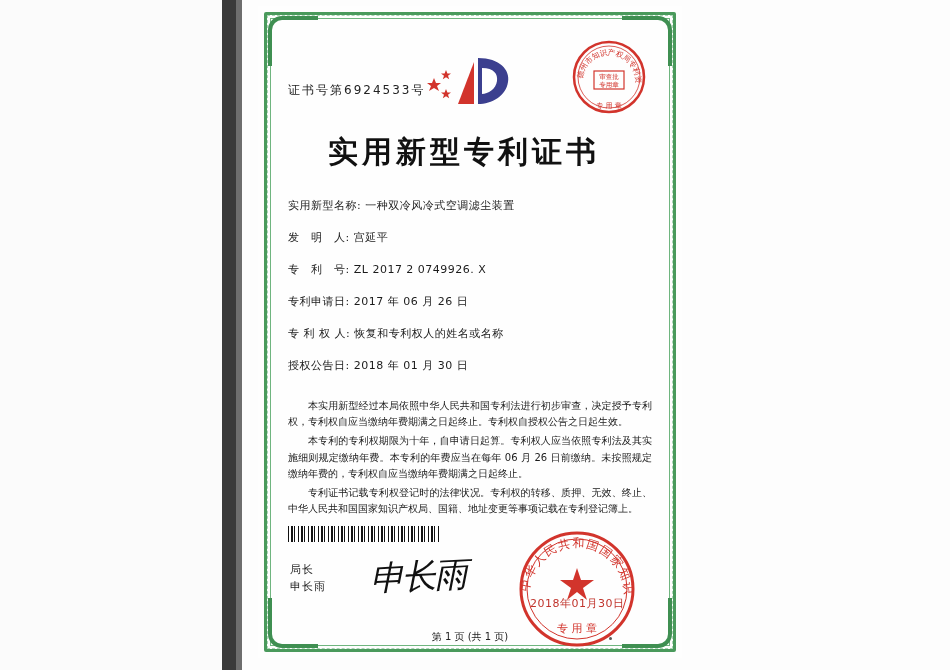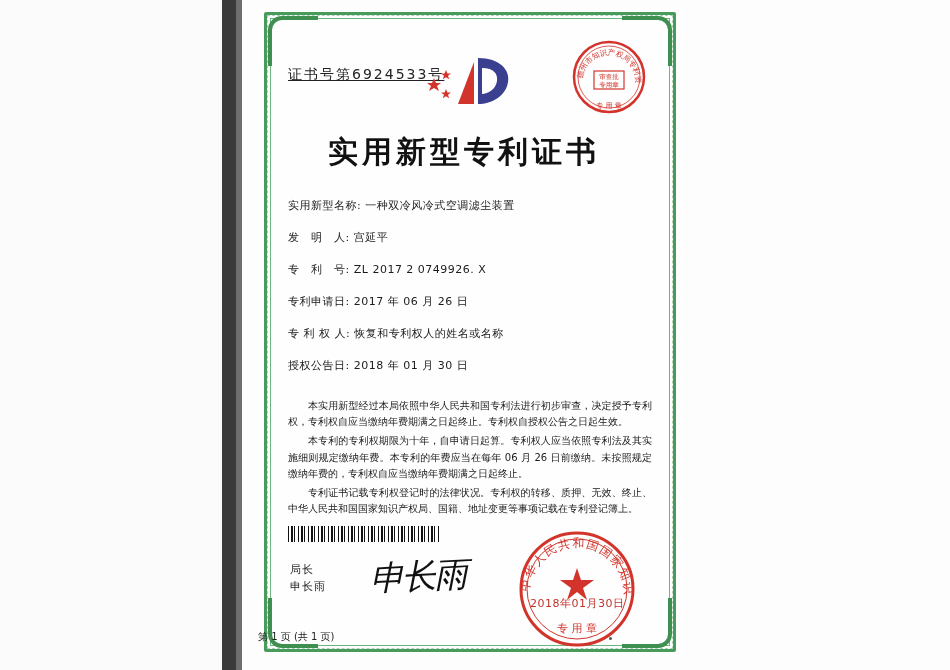--- a/index.html
+++ b/index.html
@@ -107,26 +107,25 @@
     right: 34px;
     top: 32px;
     width: 78px;
     height: 78px;
   }
 
   
   .cert-no {
     position: absolute;
     left: 30px;
-    top: 60px;
-    font-size: 14px;
+    top: 76px;
+    font-size: 12px;
     letter-spacing: 2px;
     color: #222;
     font-family: "DejaVu Sans", sans-serif;
-    text-decoration: underline;
   }
 
   .main-title {
     position: absolute;
     left: 0; right: 12px;
     top: 126px;
     text-align: center;
     font-size: 30px;
     font-weight: bold;
     letter-spacing: 4px;
@@ -225,20 +224,21 @@
     font-size: 11px;
     color: #c0342c;
     font-family: "DejaVu Sans", sans-serif;
     letter-spacing: 0.5px;
   }
 
   .page-foot {
     position: absolute;
     left: 0; right: 0;
     bottom: 14px;
+    text-align: center;
     font-size: 10px;
     color: #222;
     font-family: "DejaVu Sans", sans-serif;
   }
   .foot-dot {
     position: absolute;
     right: 70px;
     bottom: 18px;
     width: 3px; height: 3px;
     background: #555;

